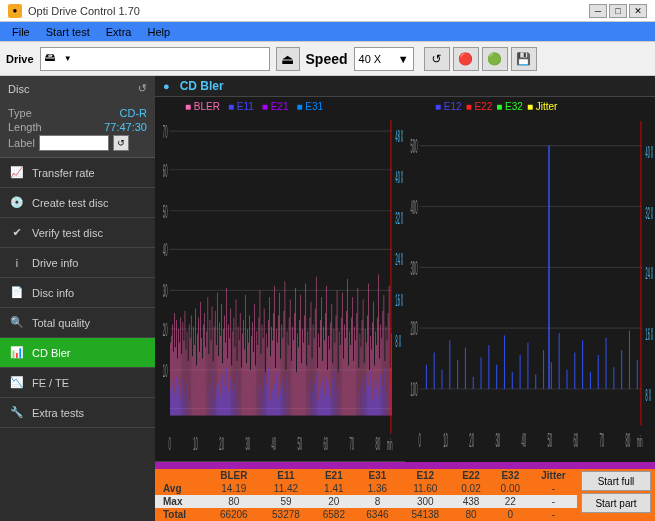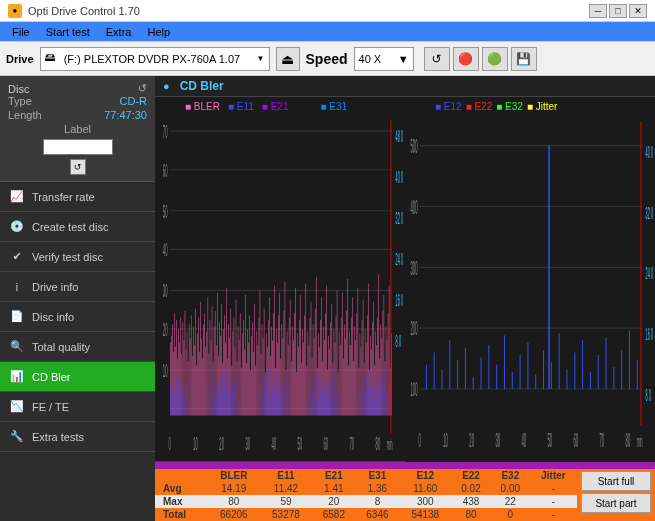--- a/index.html
+++ b/index.html
@@ -28,25 +28,25 @@
     .speed-select { height: 24px; width: 60px; border: 1px solid #999; background: white; font-size: 11px; display: flex; align-items: center; padding: 0 4px; justify-content: space-between; }
     .toolbar-btns { display: flex; gap: 3px; margin-left: 4px; }
     .toolbar-icon-btn { width: 26px; height: 24px; border: 1px solid #999; background: #e0e0e0; display: flex; align-items: center; justify-content: center; cursor: pointer; font-size: 12px; }
 
     
     .main { display: flex; height: calc(521px - 76px); }
 
     
     .sidebar { width: 155px; background: #2d2d2d; display: flex; flex-direction: column; flex-shrink: 0; }
     .disc-section { background: #3a3a3a; padding: 6px 8px; border-bottom: 1px solid #555; }
-    .disc-header { display: flex; align-items: center; justify-content: space-between; color: #ccc; font-size: 11px; margin-bottom: 0; }
+    .disc-header { display: flex; align-items: center; justify-content: space-between; color: #ccc; font-size: 11px; margin-bottom: 12px; }
     .disc-info-row { display: flex; justify-content: space-between; margin-bottom: 2px; font-size: 11px; }
     .disc-label { color: #aaa; }
     .disc-value { color: #4fc3f7; }
-    .disc-label-input { display: flex; gap: 4px; align-items: center; margin-top: 2px; flex-direction: column; }
+    .disc-label-input { display: flex; gap: 4px; align-items: center; margin-top: 2px; }
     .disc-label-text { color: #aaa; font-size: 11px; }
     .disc-input { width: 70px; height: 16px; border: 1px solid #777; background: white; font-size: 10px; padding: 0 2px; }
     .disc-refresh-btn { width: 16px; height: 16px; border: 1px solid #777; background: #e0e0e0; font-size: 9px; display: flex; align-items: center; justify-content: center; cursor: pointer; }
 
     .sidebar-nav { display: flex; flex-direction: column; }
     .nav-item { height: 30px; display: flex; align-items: center; padding: 0 10px; gap: 8px; cursor: pointer; color: #ccc; font-size: 11px; border-bottom: 1px solid #444; }
     .nav-item.active { background: #22aa22; color: white; }
     .nav-icon { width: 14px; height: 14px; display: flex; align-items: center; justify-content: center; font-size: 11px; }
     .stats-table { width: 100%; font-size: 10px; border-collapse: collapse; }
     .stats-table th { text-align: center; padding: 1px 3px; color: #333; font-weight: bold; }
@@ -77,21 +77,20 @@
   <div class="menu-item">File</div>
   <div class="menu-item">Start test</div>
   <div class="menu-item">Extra</div>
   <div class="menu-item">Help</div>
 </div>
 
 <div class="toolbar">
   <span class="toolbar-label">Drive</span>
   <div class="drive-select">
     <span style="font-size:11px; margin-right:4px;">🖴</span>
-    <span class="drive-select-text">(F:)  PLEXTOR DVDR  PX-760A 1.07</span>
     <span class="drive-arrow">▼</span>
   </div>
   <div class="eject-btn">⏏</div>
   <span class="speed-label">Speed</span>
   <div class="speed-select">
     <span>40 X</span>
     <span>▼</span>
   </div>
   <div class="toolbar-btns">
     <div class="toolbar-icon-btn">↺</div>
@@ -173,21 +172,21 @@
     </div>
 
     <div style="flex:1; display:flex; flex-direction:row;">
 
       <div style="flex:1; position:relative; border-bottom:1px solid #444;">
         
         <div style="display:flex; align-items:center; gap:8px; padding:2px 30px; position:absolute; top:2px; left:0; z-index:10;">
           <span style="color:#ff69b4; font-size:10px;">■ BLER</span>
           <span style="color:#4444ff; font-size:10px;">■ E11</span>
           <span style="color:#aa00ff; font-size:10px;">■ E21</span>
-          <span style="color:#0088ff; font-size:10px;margin-left:24px;">■ E31</span>
+          <span style="color:#0088ff; font-size:10px;">■ E31</span>
         </div>
         <svg style="width:100%;height:100%;" viewBox="0 0 480 160" preserveAspectRatio="none">
 
           <rect width="480" height="160" fill="#1a1a1a"></rect>
 
           <line x1="28" y1="15" x2="455" y2="15" stroke="#333" stroke-width="0.5"></line>
           <line x1="28" y1="32" x2="455" y2="32" stroke="#333" stroke-width="0.5"></line>
           <line x1="28" y1="50" x2="455" y2="50" stroke="#333" stroke-width="0.5"></line>
           <line x1="28" y1="67" x2="455" y2="67" stroke="#333" stroke-width="0.5"></line>
           <line x1="28" y1="85" x2="455" y2="85" stroke="#333" stroke-width="0.5"></line>

